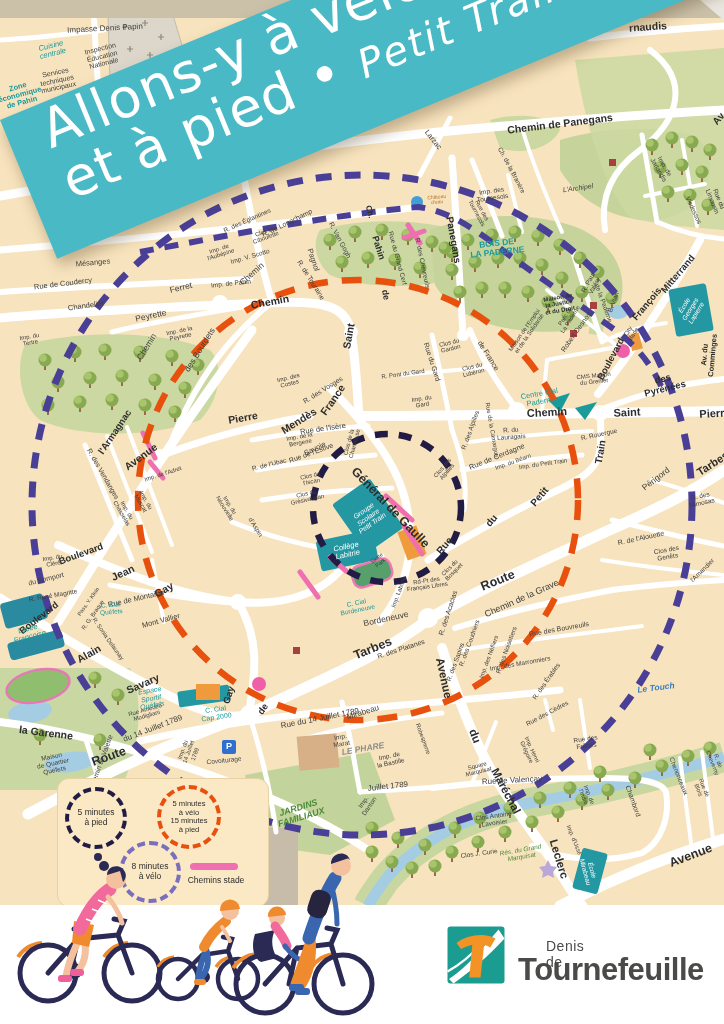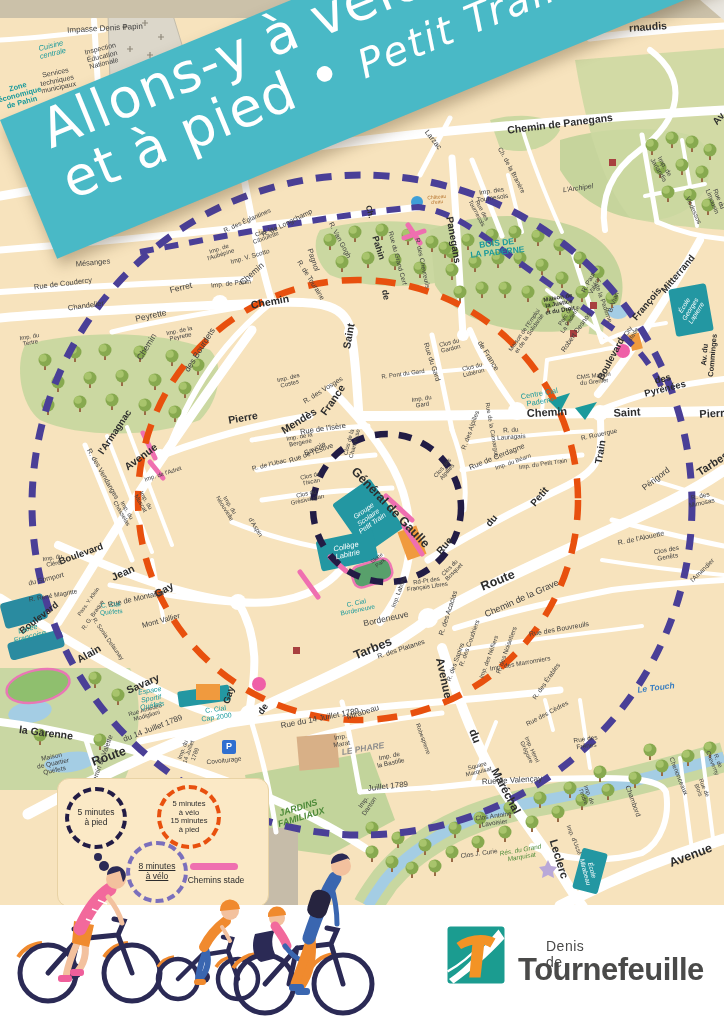--- a/index.html
+++ b/index.html
@@ -11,21 +11,21 @@
   #banner{position:absolute;left:0;top:120px;width:1050px;height:150px;background:#49b9c6;transform:rotate(-22.4deg);transform-origin:0 0;z-index:6;box-shadow:0 8px 14px rgba(90,70,40,.35);}
   #banner .btxt{position:absolute;left:36px;top:0px;color:#fff;line-height:1.02;}
   #banner .l1,#banner .l2{font-size:54px;font-family:"DejaVu Sans",sans-serif;letter-spacing:1px;}
   #banner .script{font-size:40px;font-style:italic;font-family:"DejaVu Sans",sans-serif;letter-spacing:2px;}
   #cornerfold{position:absolute;left:696px;top:0;width:28px;height:24px;background:#e9e6df;clip-path:polygon(15% 0,100% 0,100% 85%);z-index:5;}
   
   #legend{position:absolute;left:57px;top:778px;width:210px;height:127px;background:#fbe9c6;border:1px solid #e8d2a4;border-radius:12px;z-index:4;}
   .lg-circle{position:absolute;border-radius:50%;display:flex;align-items:center;justify-content:center;text-align:center;color:#2d2d2d;}
   #lgc1{left:7px;top:8px;width:54px;height:54px;border:4px dashed #221c45;font-size:8.5px;}
   #lgc2{left:99px;top:6px;width:56px;height:56px;border:4px dashed #e8500e;font-size:7.6px;}
-  #lgc3{left:68px;top:62px;width:54px;height:54px;border:4px dashed #7a6fbc;font-size:8.5px;text-decoration:underline;}
+  #lgc3{left:61px;top:62px;width:54px;height:54px;border:4px dashed #7a6fbc;font-size:8.5px;}
   .lg-label{white-space:pre-line;line-height:1.12;}
   #lgline{position:absolute;left:132px;top:84px;width:48px;height:7px;border-radius:4px;background:#ef6fb0;}
   #lgline-label{position:absolute;left:108px;top:96px;width:100px;text-align:center;font-size:8.5px;color:#2d2d2d;}
   
   #footer{position:absolute;left:0;top:905px;width:724px;height:119px;background:#ffffff;z-index:5;}
   #logo{position:absolute;left:446px;top:925px;z-index:7;}
   #logo-texts{position:absolute;left:518px;top:938px;z-index:7;color:#4a4a49;}
   #logo-small{position:absolute;left:28px;top:0;font-size:14px;letter-spacing:.5px;}
   #logo-large{position:absolute;left:0;top:14px;font-size:31px;font-weight:700;letter-spacing:-.5px;}
   .cyclist{position:absolute;z-index:8;}

